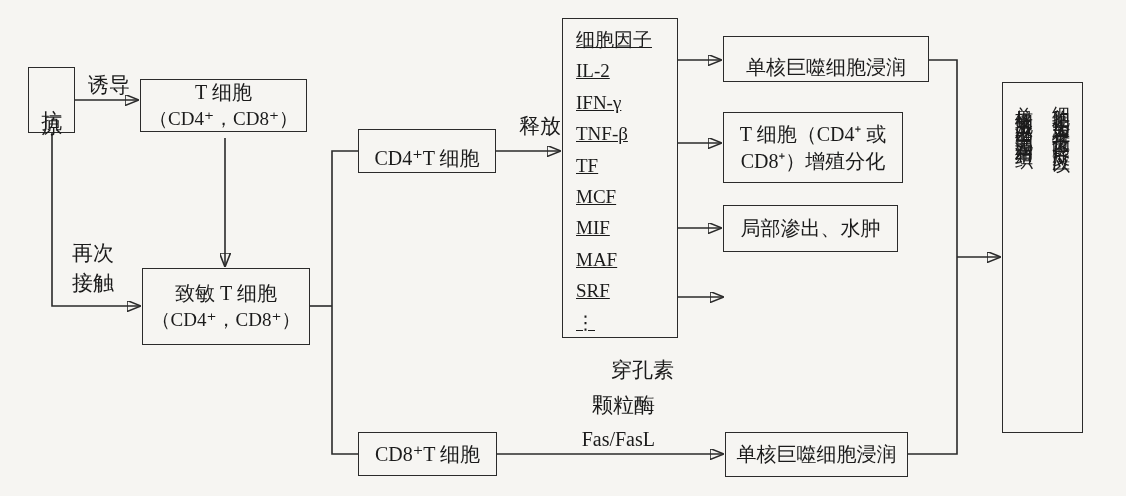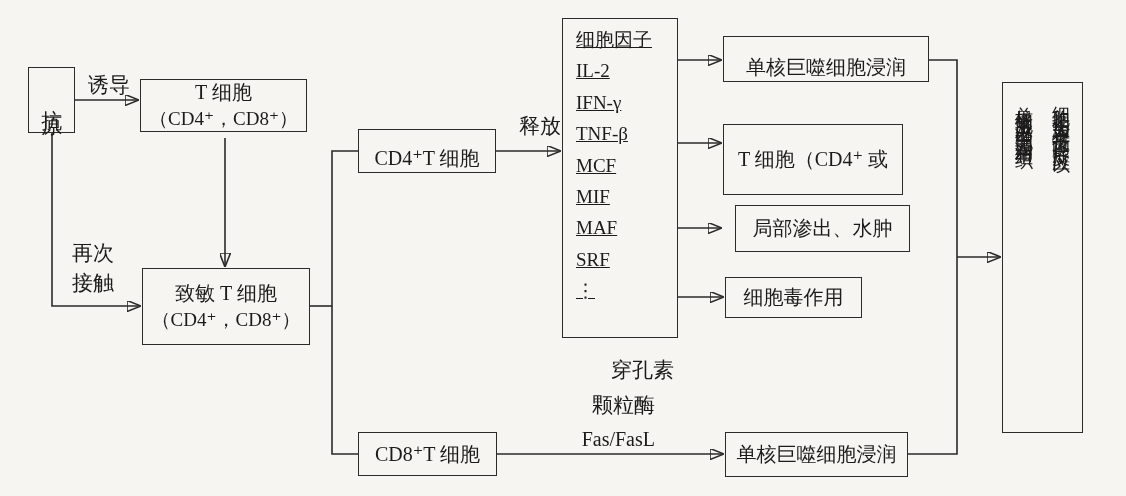--- a/index.html
+++ b/index.html
@@ -99,43 +99,42 @@
   <div class="box" style="left:358px; top:432px; width:139px; height:44px;">
     <div>CD8⁺T 细胞</div>
   </div>
 
   <div class="box cyto-box" style="left:562px; top:18px; width:116px; height:320px;">
     <div class="cyto-list">
       <div class="cyto-item">细胞因子</div>
       <div class="cyto-item">IL-2</div>
       <div class="cyto-item">IFN-γ</div>
       <div class="cyto-item">TNF-β</div>
+      <div class="cyto-item">TF</div>
       <div class="cyto-item">MCF</div>
       <div class="cyto-item">MIF</div>
       <div class="cyto-item">MAF</div>
       <div class="cyto-item">SRF</div>
       <div class="cyto-item">⋮</div>
     </div>
   </div>
 
   <div class="box" style="left:723px; top:36px; width:206px; height:46px;justify-content:flex-end;">
     <div>单核巨噬细胞浸润</div>
   </div>
 
-  <div class="box" style="left:723px; top:124px; width:180px; height:71px;">
+  <div class="box" style="left:723px; top:112px; width:180px; height:71px;font-family:Liberation Serif, serif;">
     <div>T 细胞（CD4⁺ 或</div>
+    <div>CD8⁺）增殖分化</div>
   </div>
 
-  <div class="box" style="left:723px; top:205px; width:175px; height:47px;margin-left:12px;">
+  <div class="box" style="left:723px; top:205px; width:175px; height:47px;">
     <div>局部渗出、水肿</div>
   </div>
 
-  <div class="box" style="left:725px; top:277px; width:137px; height:41px;">
-    <div>细胞毒作用</div>
-  </div>
 
   <div class="box" style="left:725px; top:432px; width:183px; height:45px;">
     <div>单核巨噬细胞浸润</div>
   </div>
 
   <div class="box final-box" style="left:1002px; top:82px; width:81px; height:351px;">
     <div class="vtext final-col">单核细胞及淋巴细胞浸润和组织</div>
     <div class="vtext final-col">细胞损伤为主要特征的炎症反应以</div>
   </div>
 

